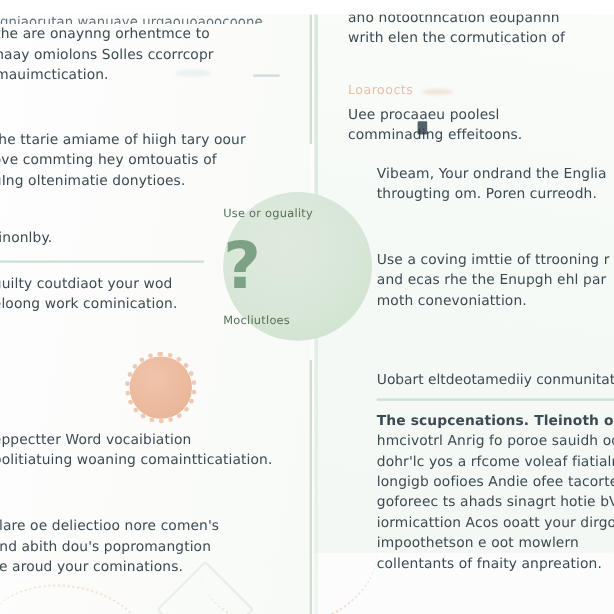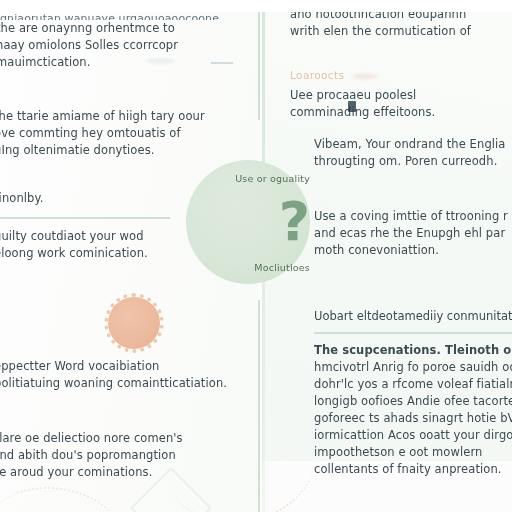--- a/index.html
+++ b/index.html
@@ -69,21 +69,21 @@
   }
 
   
   .hrule{position:absolute;height:1.5px;background:#c9ded0;opacity:.9;}
 
   
   .qcircle{
     position:absolute;left:186px;top:148px;width:124px;height:124px;
     border-radius:50%;
     background:radial-gradient(circle at 42% 36%,#dfeade 0%,#d7e6d6 58%,#cfe1ce 100%);
-    display:flex;flex-direction:column;align-items:flex-end;justify-content:space-between;
+    display:flex;flex-direction:column;align-items:flex-start;justify-content:space-between;
     padding:13px 0 11px 0;box-sizing:border-box;
   }
   .qcircle .cap{
     color:#58705c;font-size:9.5px;letter-spacing:.2px;white-space:nowrap;
     filter:blur(.25px);font-weight:500;
   }
   .qmark{
     color:#7da184;font-size:54px;line-height:44px;font-weight:bold;
     filter:blur(.2px);margin-top:-2px;
   }

